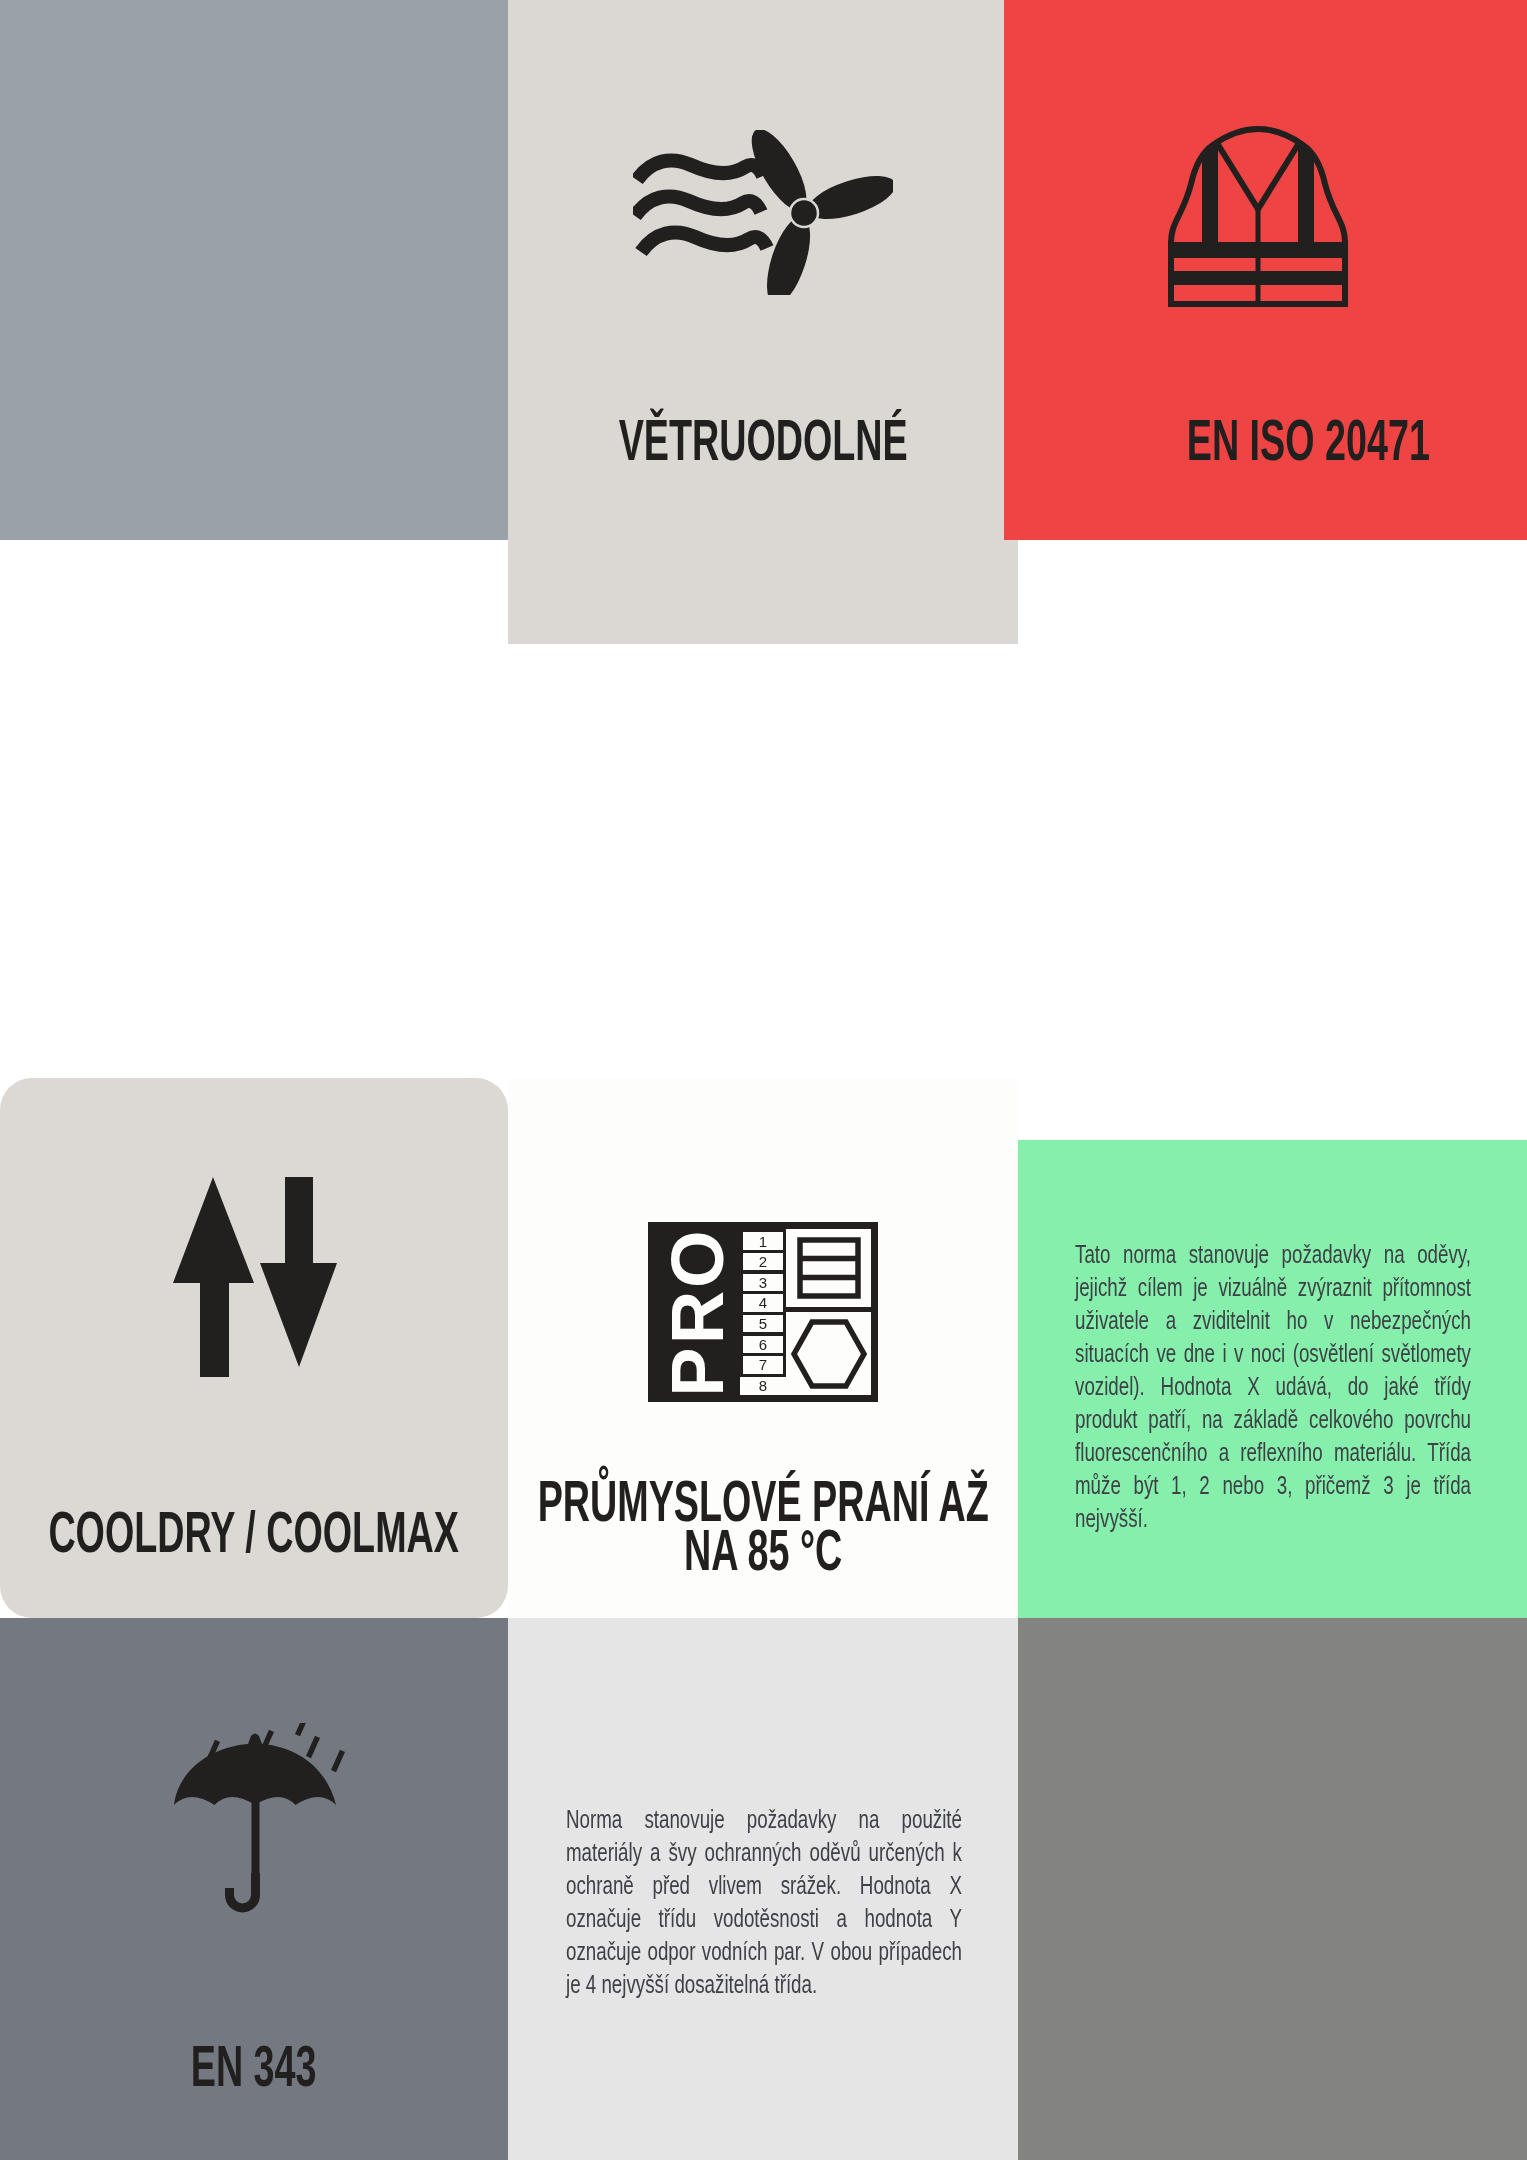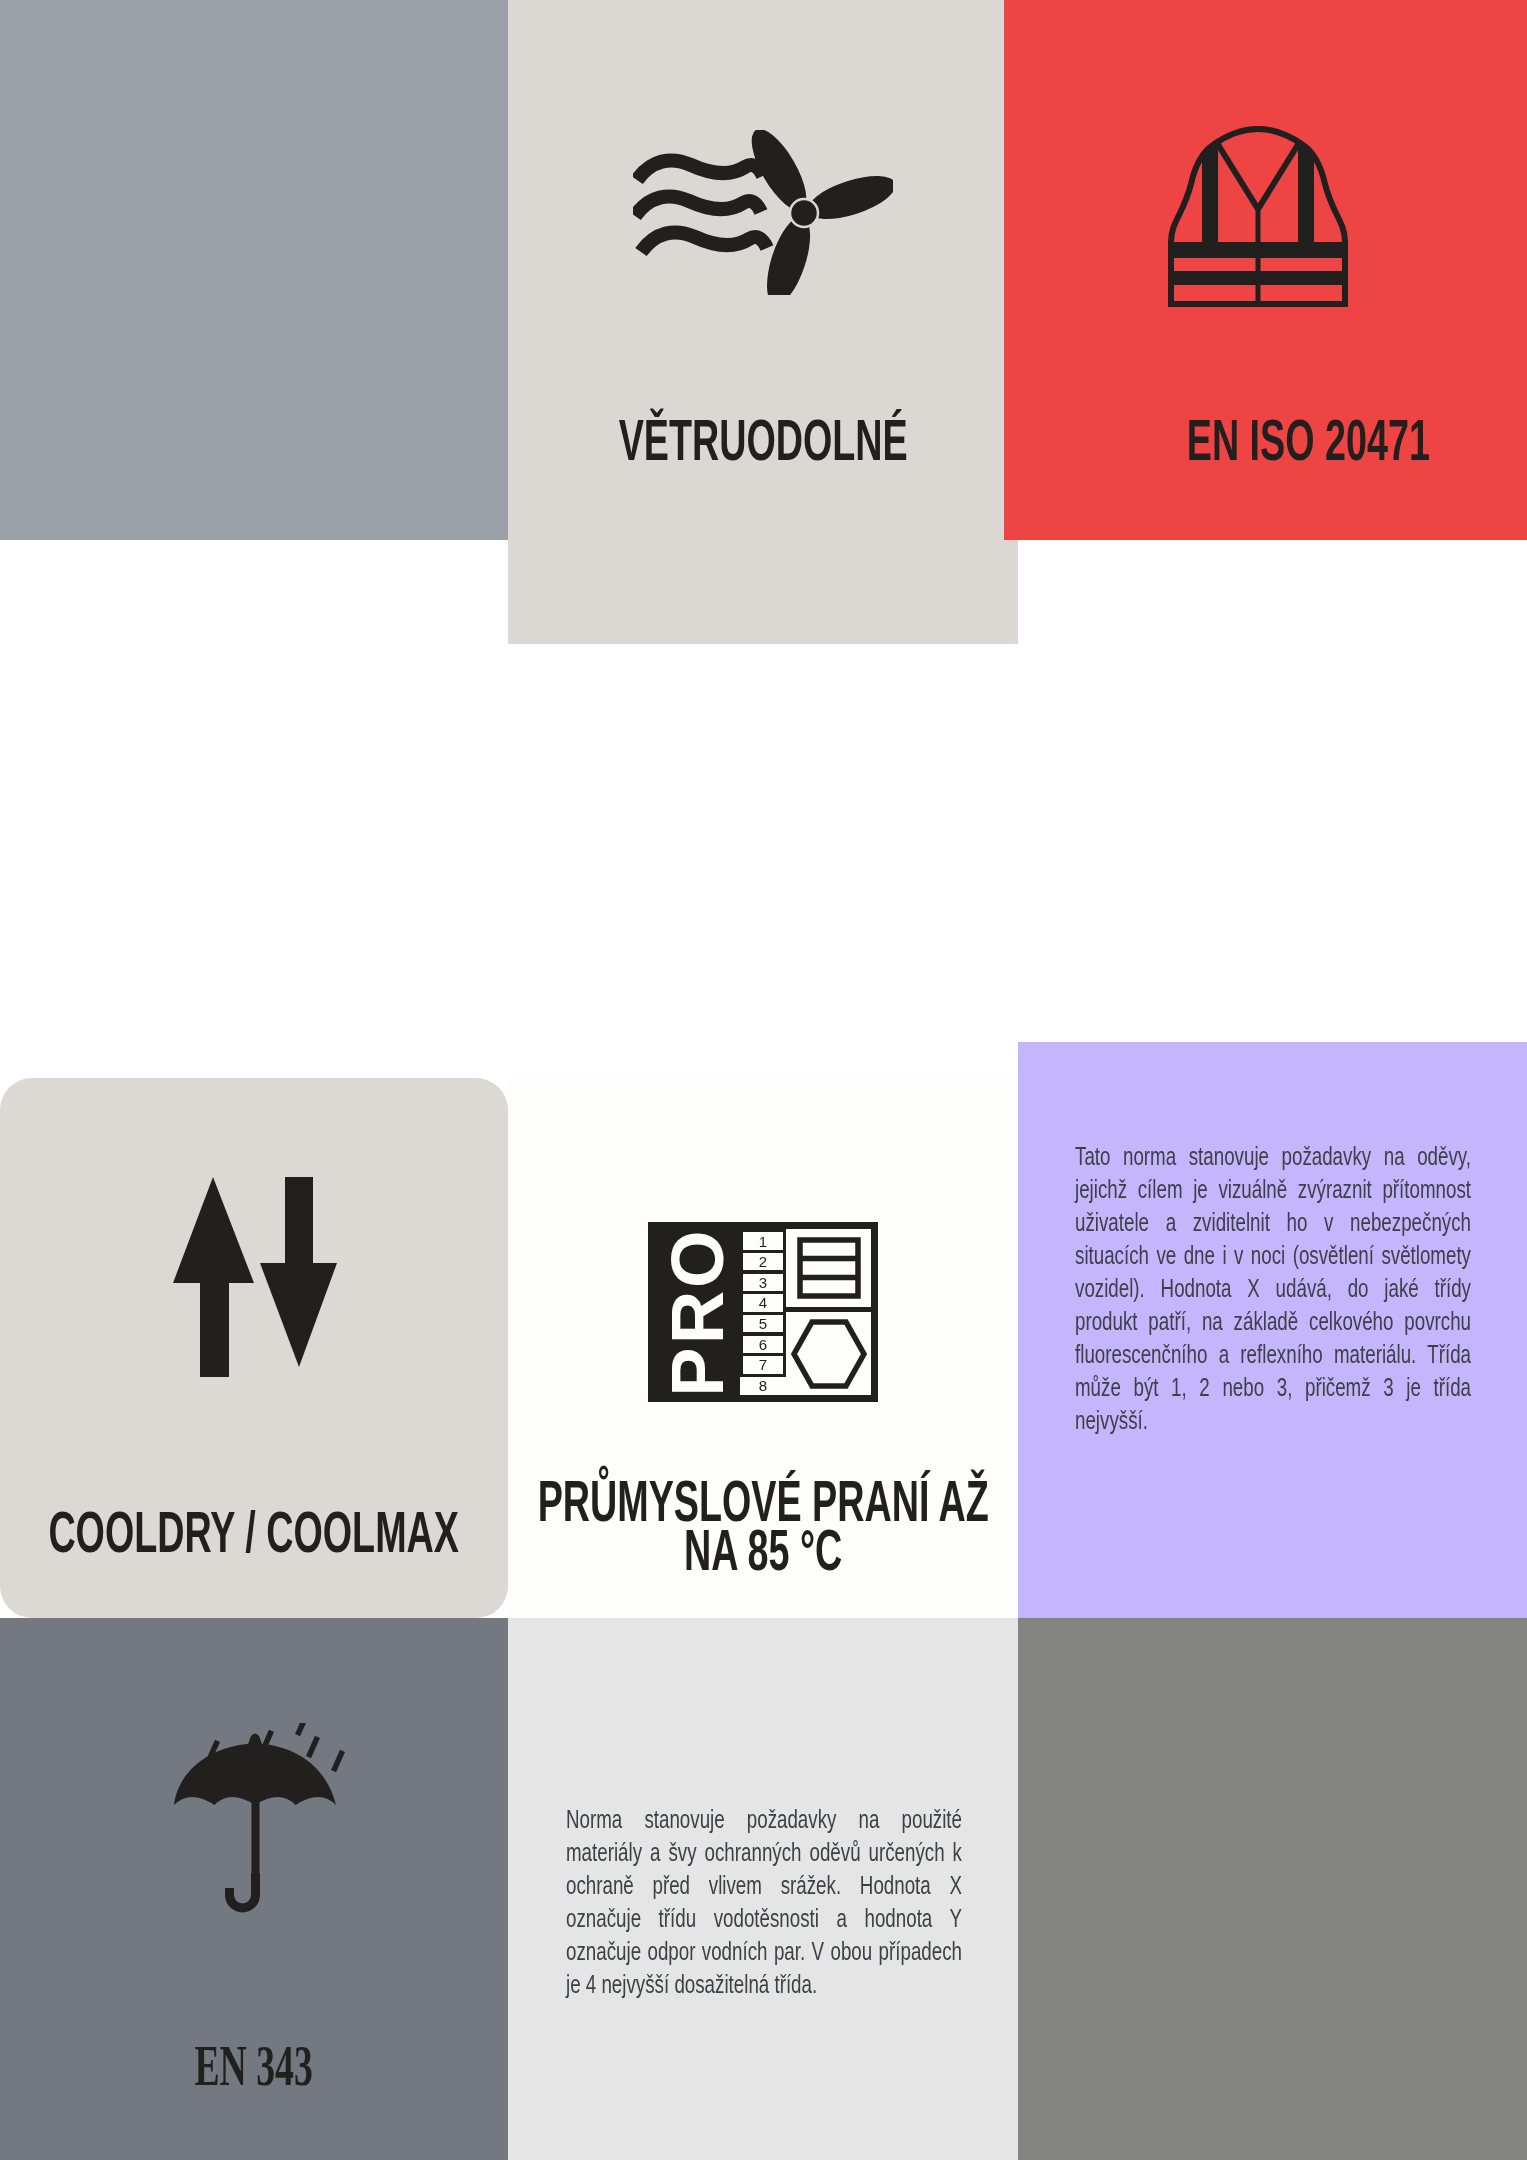--- a/index.html
+++ b/index.html
@@ -7,22 +7,22 @@
     position:relative;width:1527px;height:2160px;background:#ffffff;overflow:hidden;
     font-family:"Liberation Sans",sans-serif;
   }
   .cell{position:absolute;overflow:hidden;}
   
   #cell-r1c1{left:0;top:538;width:508px;height:540px;background:#9aa2a8;}
   #cell-r1c2{left:508px;top:538;width:510px;height:644px;background:#dbd8d4;}
   #cell-r1c3{left:1004px;top:538;width:609px;height:540px;background:#ef4444;}
   #cell-r2c1{left:0;top:1078px;width:508px;height:540px;background:#dcd9d5;border-radius:32px;}
   #cell-r2c2{left:508px;top:1078px;width:510px;height:540px;background:#fdfdfc;}
-  #cell-r2c3{left:1018px;top:1042px;width:509px;height:692px;background:#c4b5fd;}
-  #cell-r3c1{left:0;top:1618px;width:508px;height:542px;background:#747880;font-family:Liberation Serif, serif;}
+  #cell-r2c3{left:1018px;top:1140px;width:509px;height:692px;background:#86efac;}
+  #cell-r3c1{left:0;top:1618px;width:508px;height:542px;background:#747880;}
   #cell-r3c2{left:508px;top:1618px;width:510px;height:542px;background:#e5e5e5;}
   #cell-r3c3{left:1018px;top:1618px;width:509px;height:542px;background:#838481;}
 
   .title{
     position:absolute;left:-26.9%;width:153.8%;text-align:center;
     transform:scaleX(0.65);
     font-weight:700;font-size:58px;line-height:60px;color:#221f1f;
     white-space:nowrap;
   }
   .title.two-line{white-space:normal;line-height:49px;}

